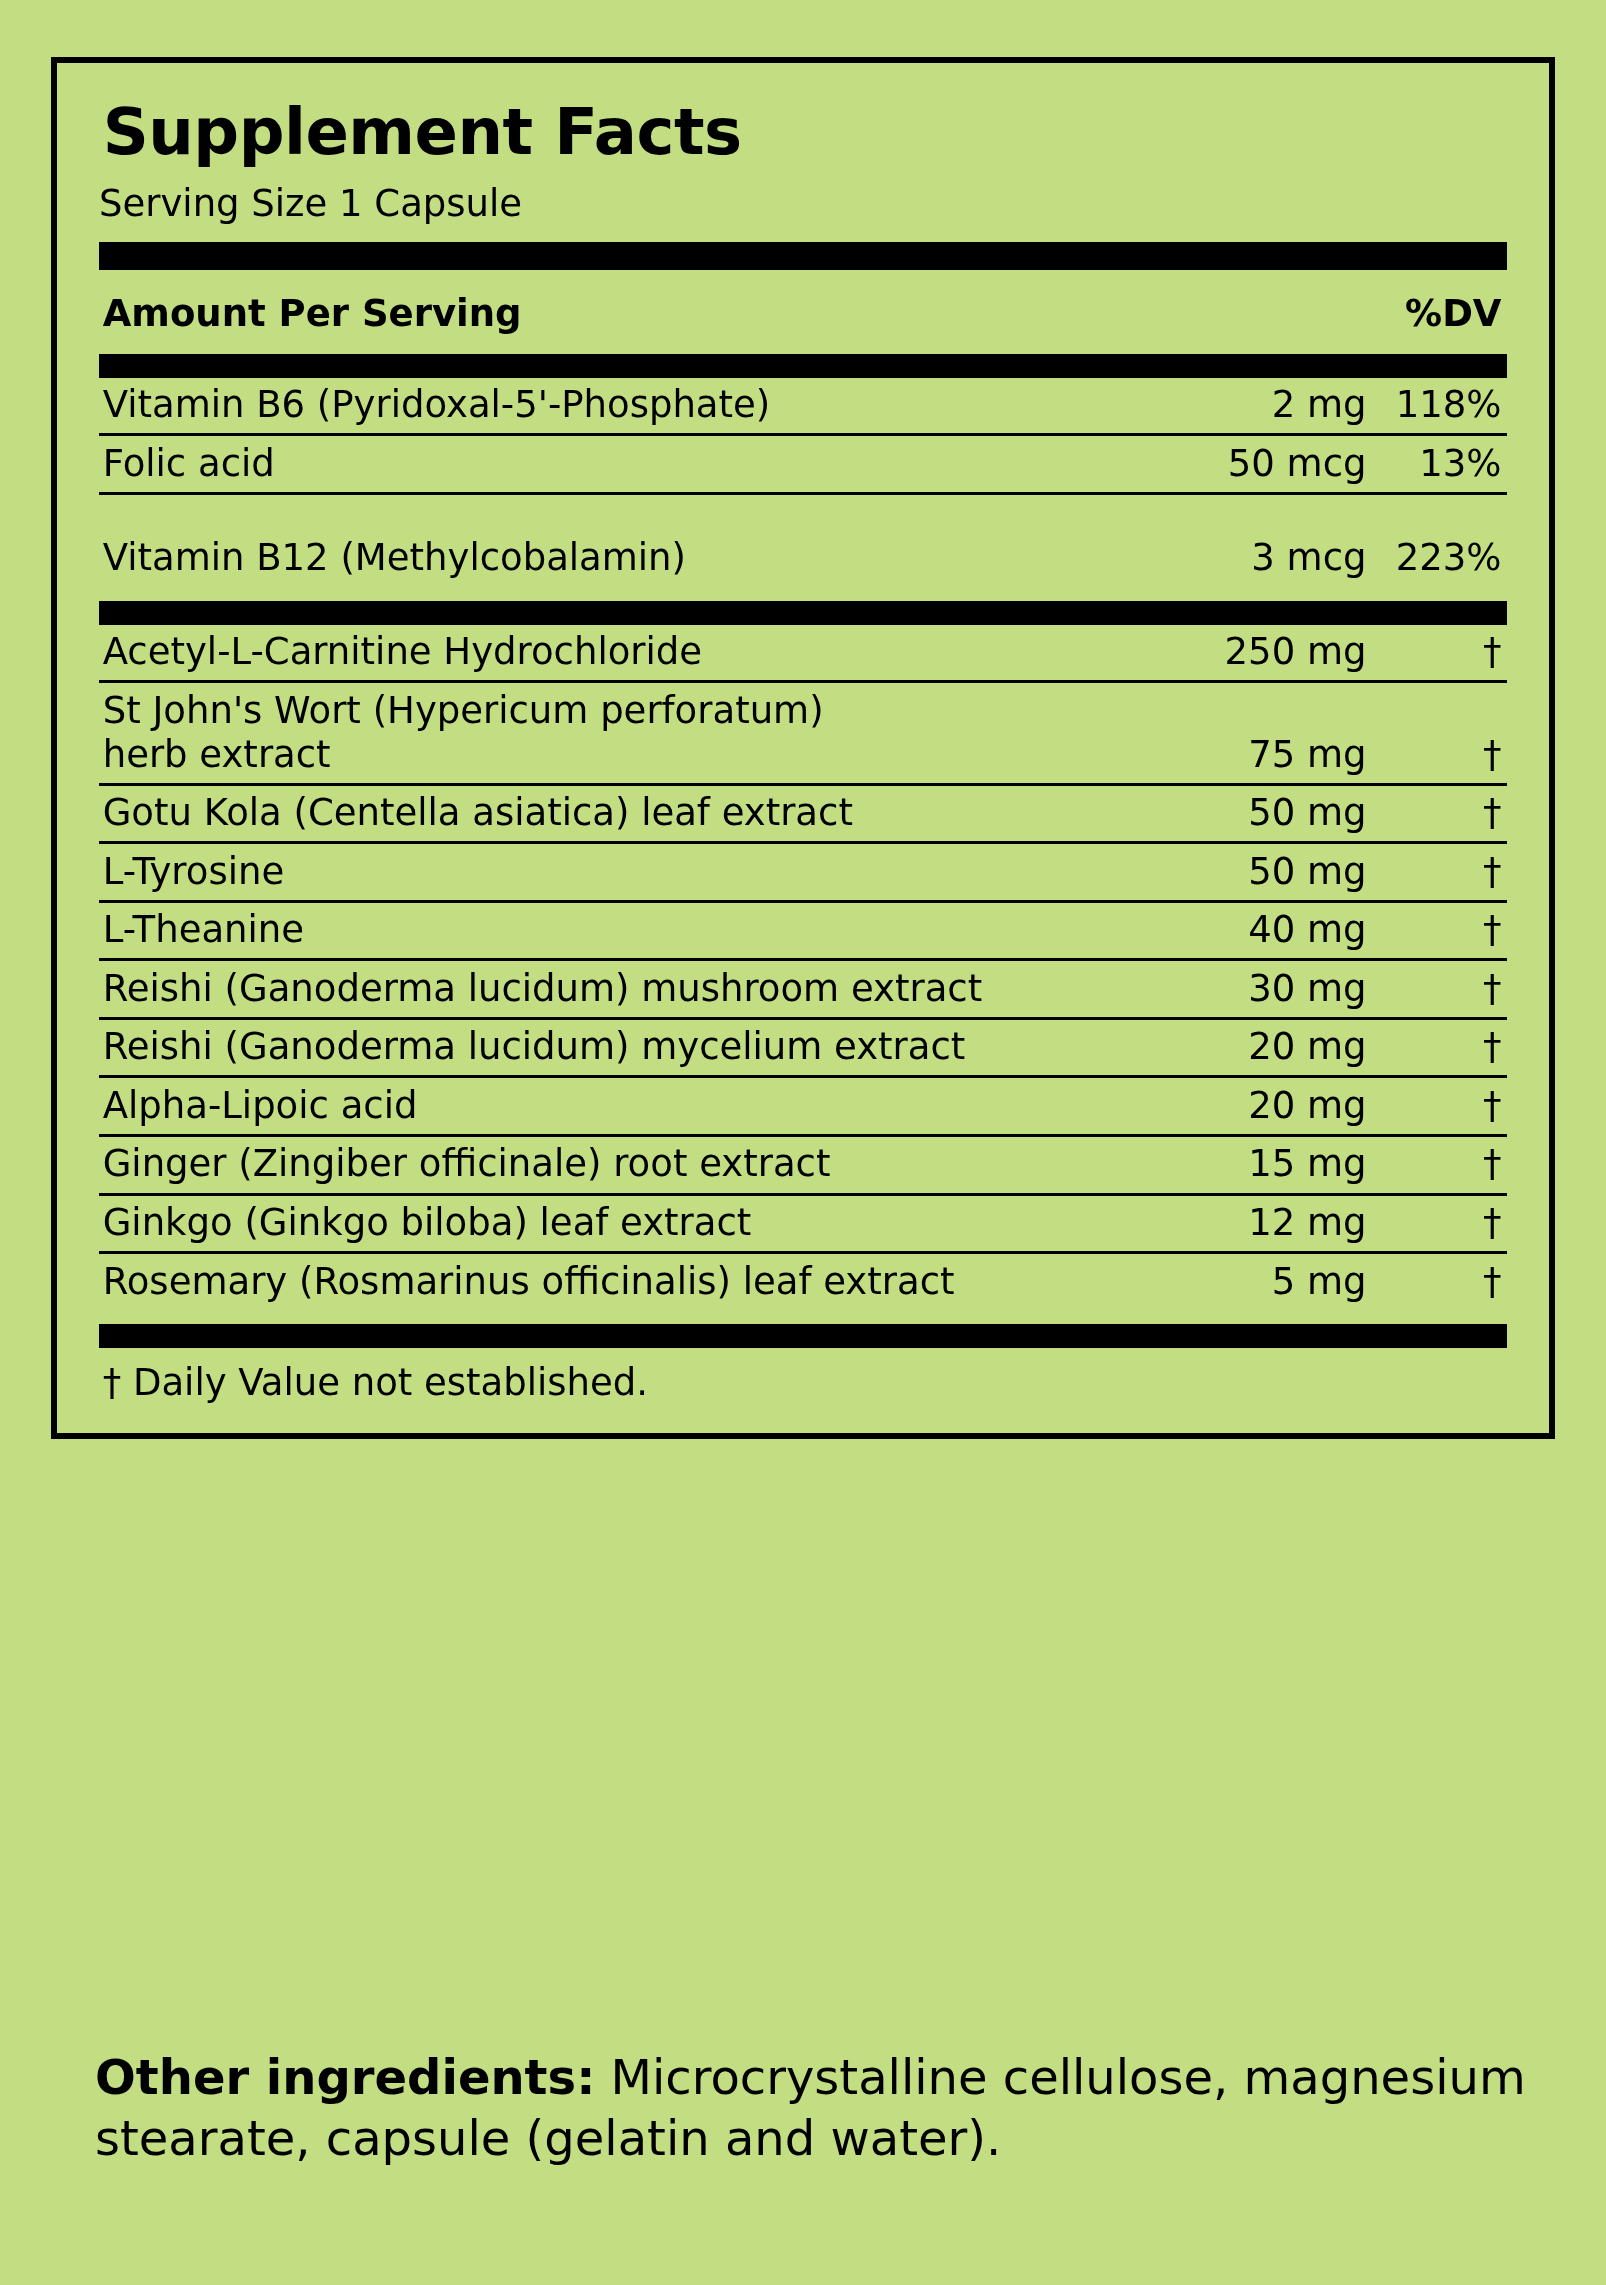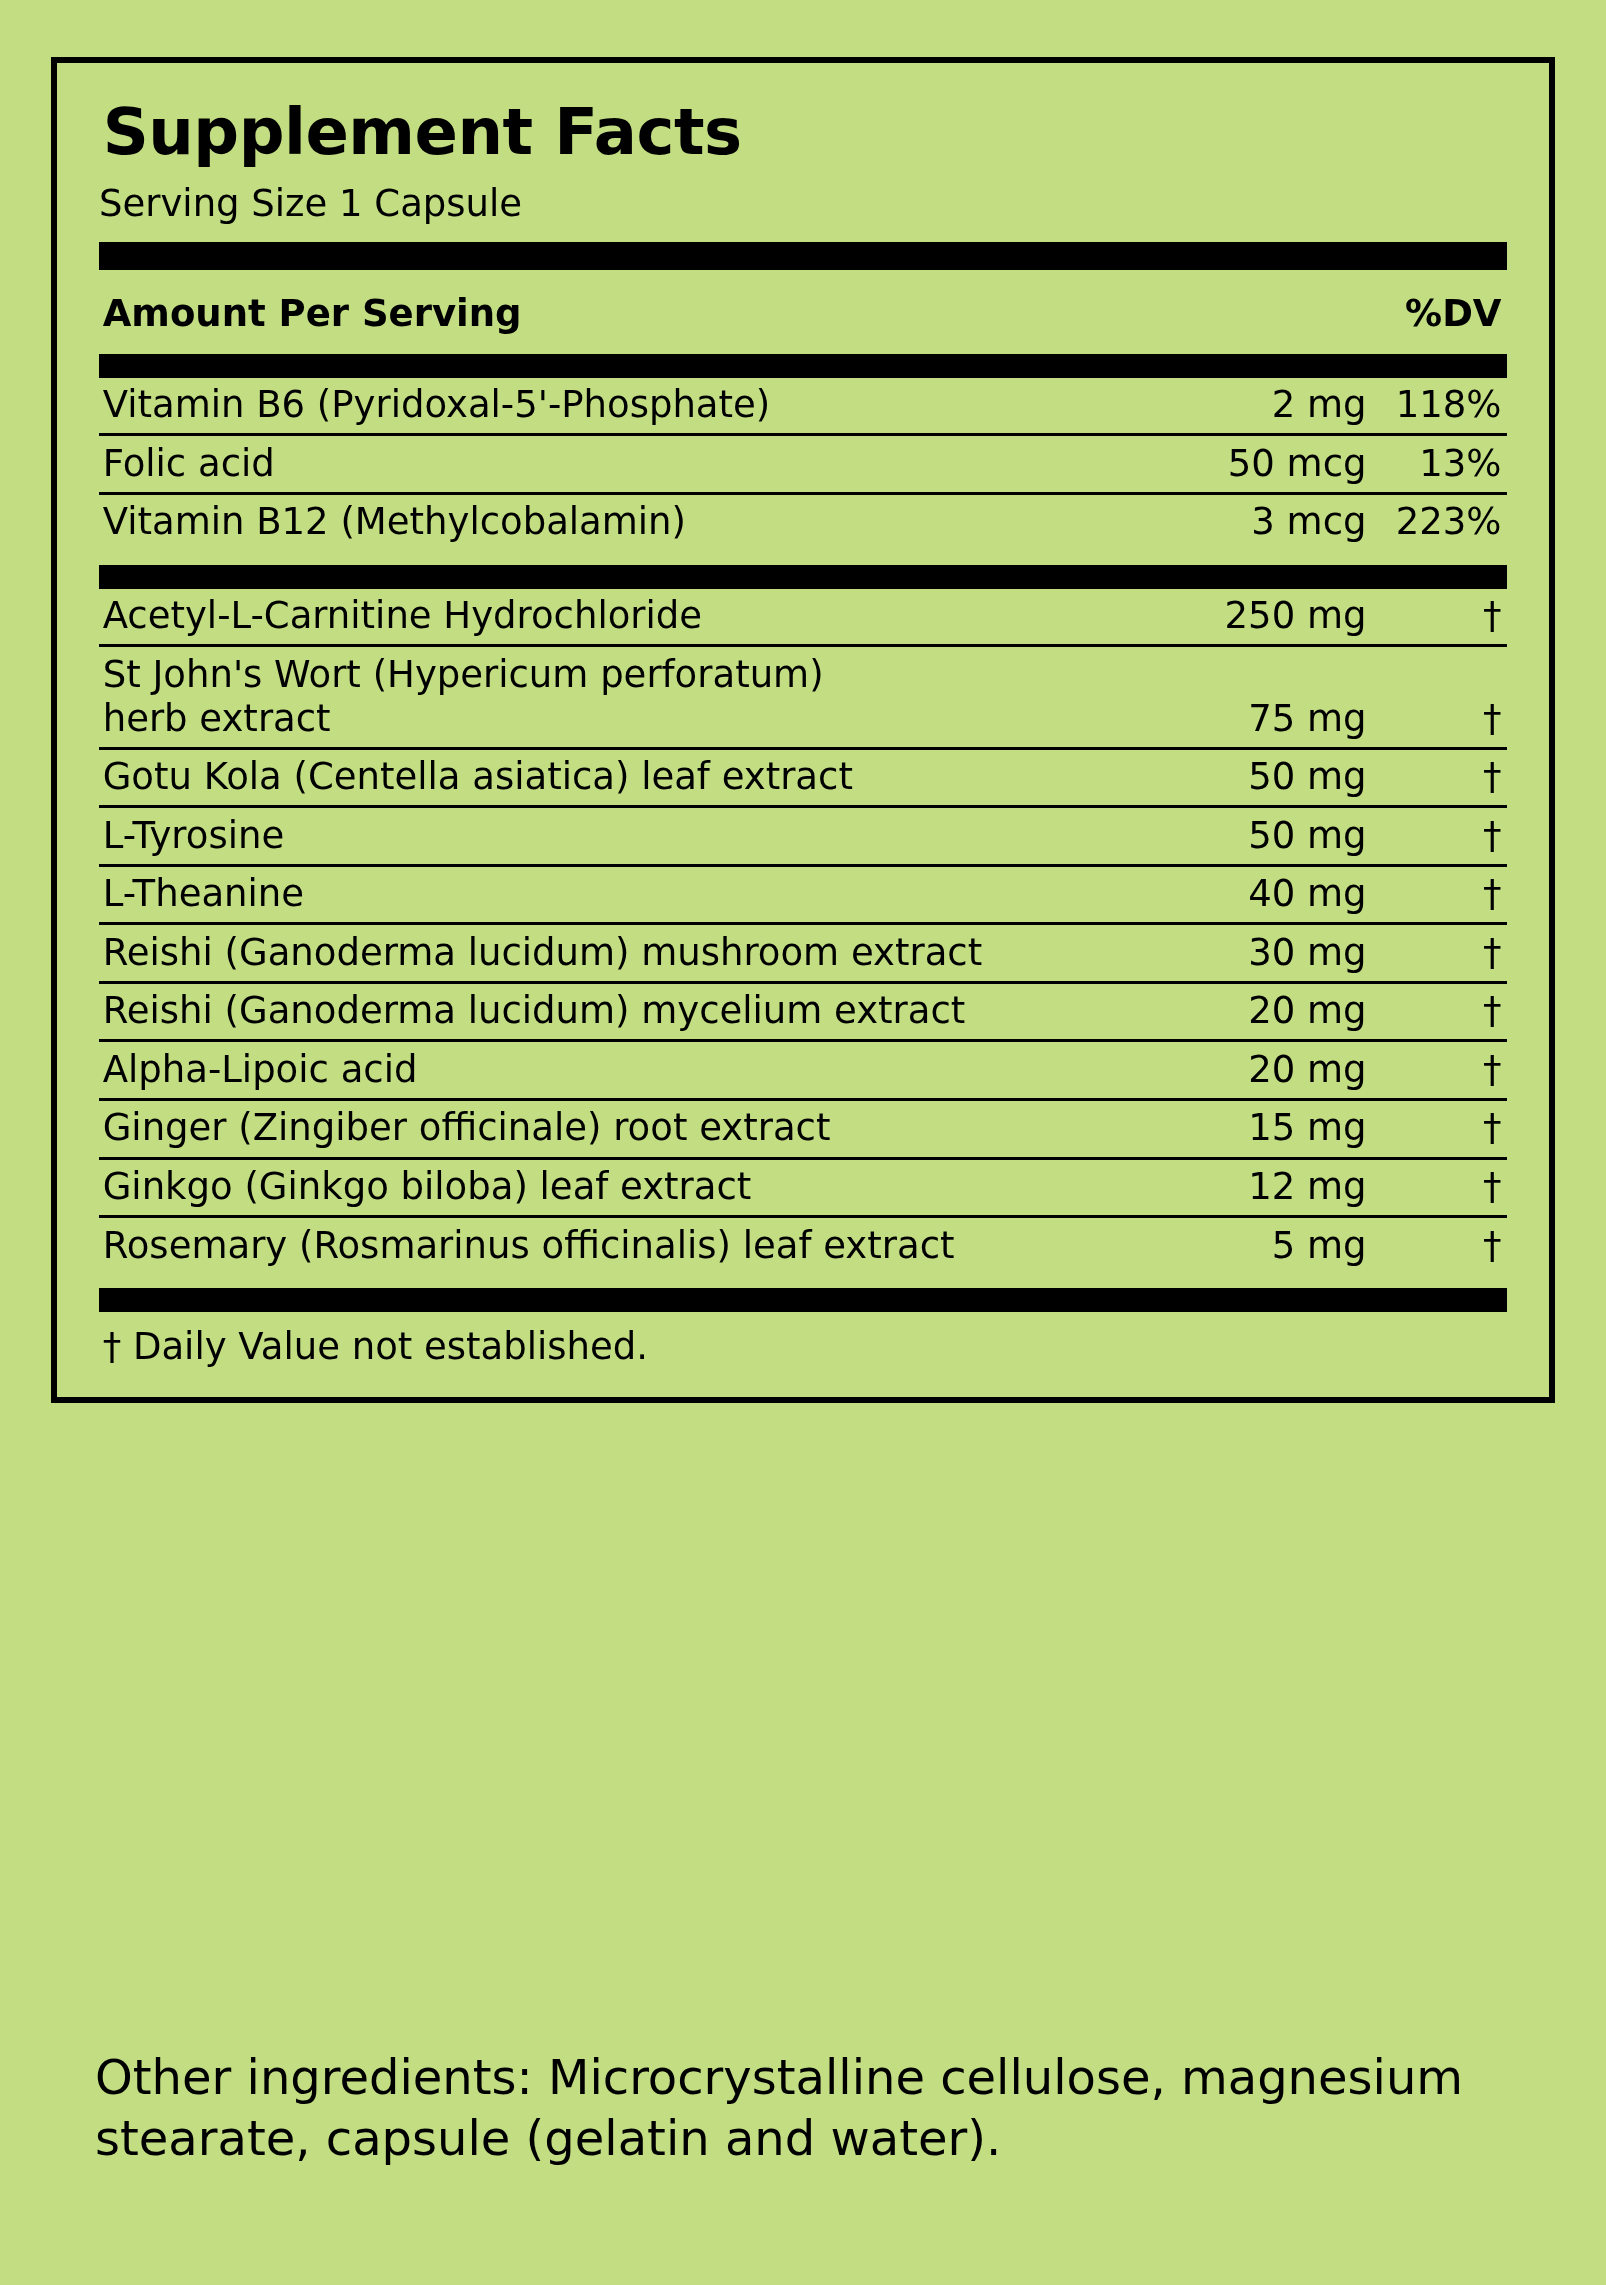--- a/index.html
+++ b/index.html
@@ -90,21 +90,21 @@
   }
   .other {
     position: absolute;
     left: 95px;
     top: 2047px;
     width: 1462px;
     font-size: 48px;
     line-height: 1.28;
   }
   .other b {
-    font-weight: normal;
+    font-weight: bold;
   }
 </style>
 </head>
 <body>
 
 <div class="page">
 
   <div class="panel">
 
     <div class="sf-title">Supplement Facts</div>
@@ -124,21 +124,21 @@
       <div class="row">
         <div class="name">Vitamin B6 (Pyridoxal-5'-Phosphate)</div>
         <div class="amount">2 mg</div>
         <div class="dv">118%</div>
       </div>
       <div class="row">
         <div class="name">Folic acid</div>
         <div class="amount">50 mcg</div>
         <div class="dv">13%</div>
       </div>
-      <div class="row" style="border-bottom:none;">
+      <div class="row" style="border-bottom:none;margin-top:36px;">
         <div class="name">Vitamin B12 (Methylcobalamin)</div>
         <div class="amount">3 mcg</div>
         <div class="dv">223%</div>
       </div>
     </div>
 
     <div class="bar-thick small"></div>
 
     <div>
       <div class="row">

